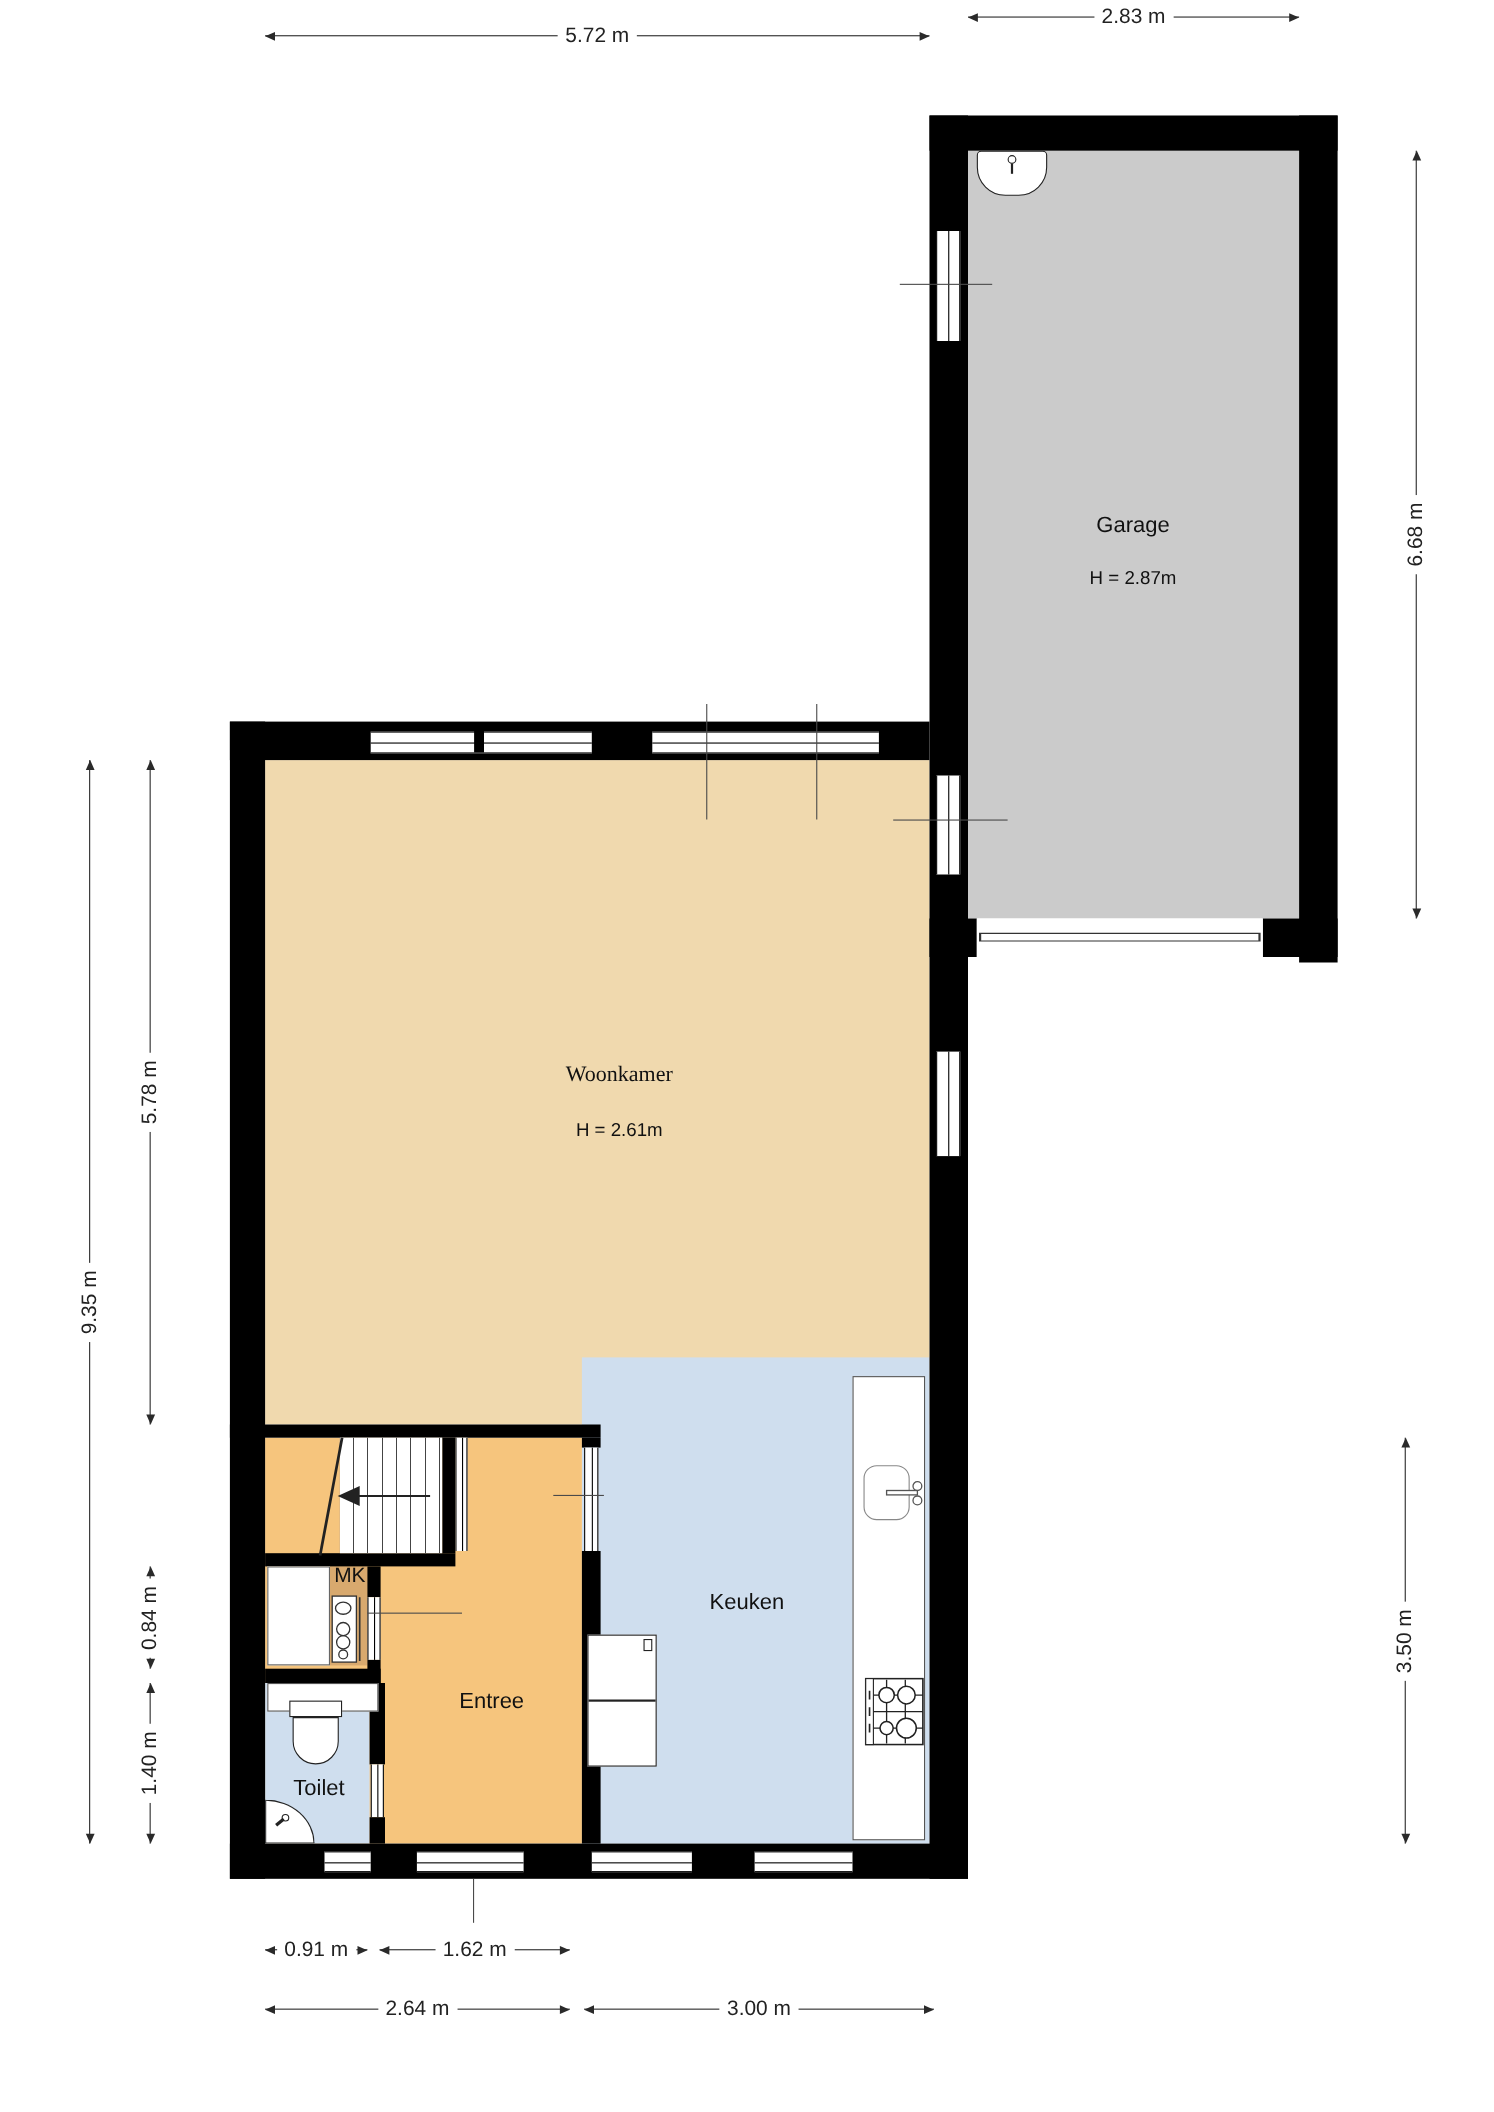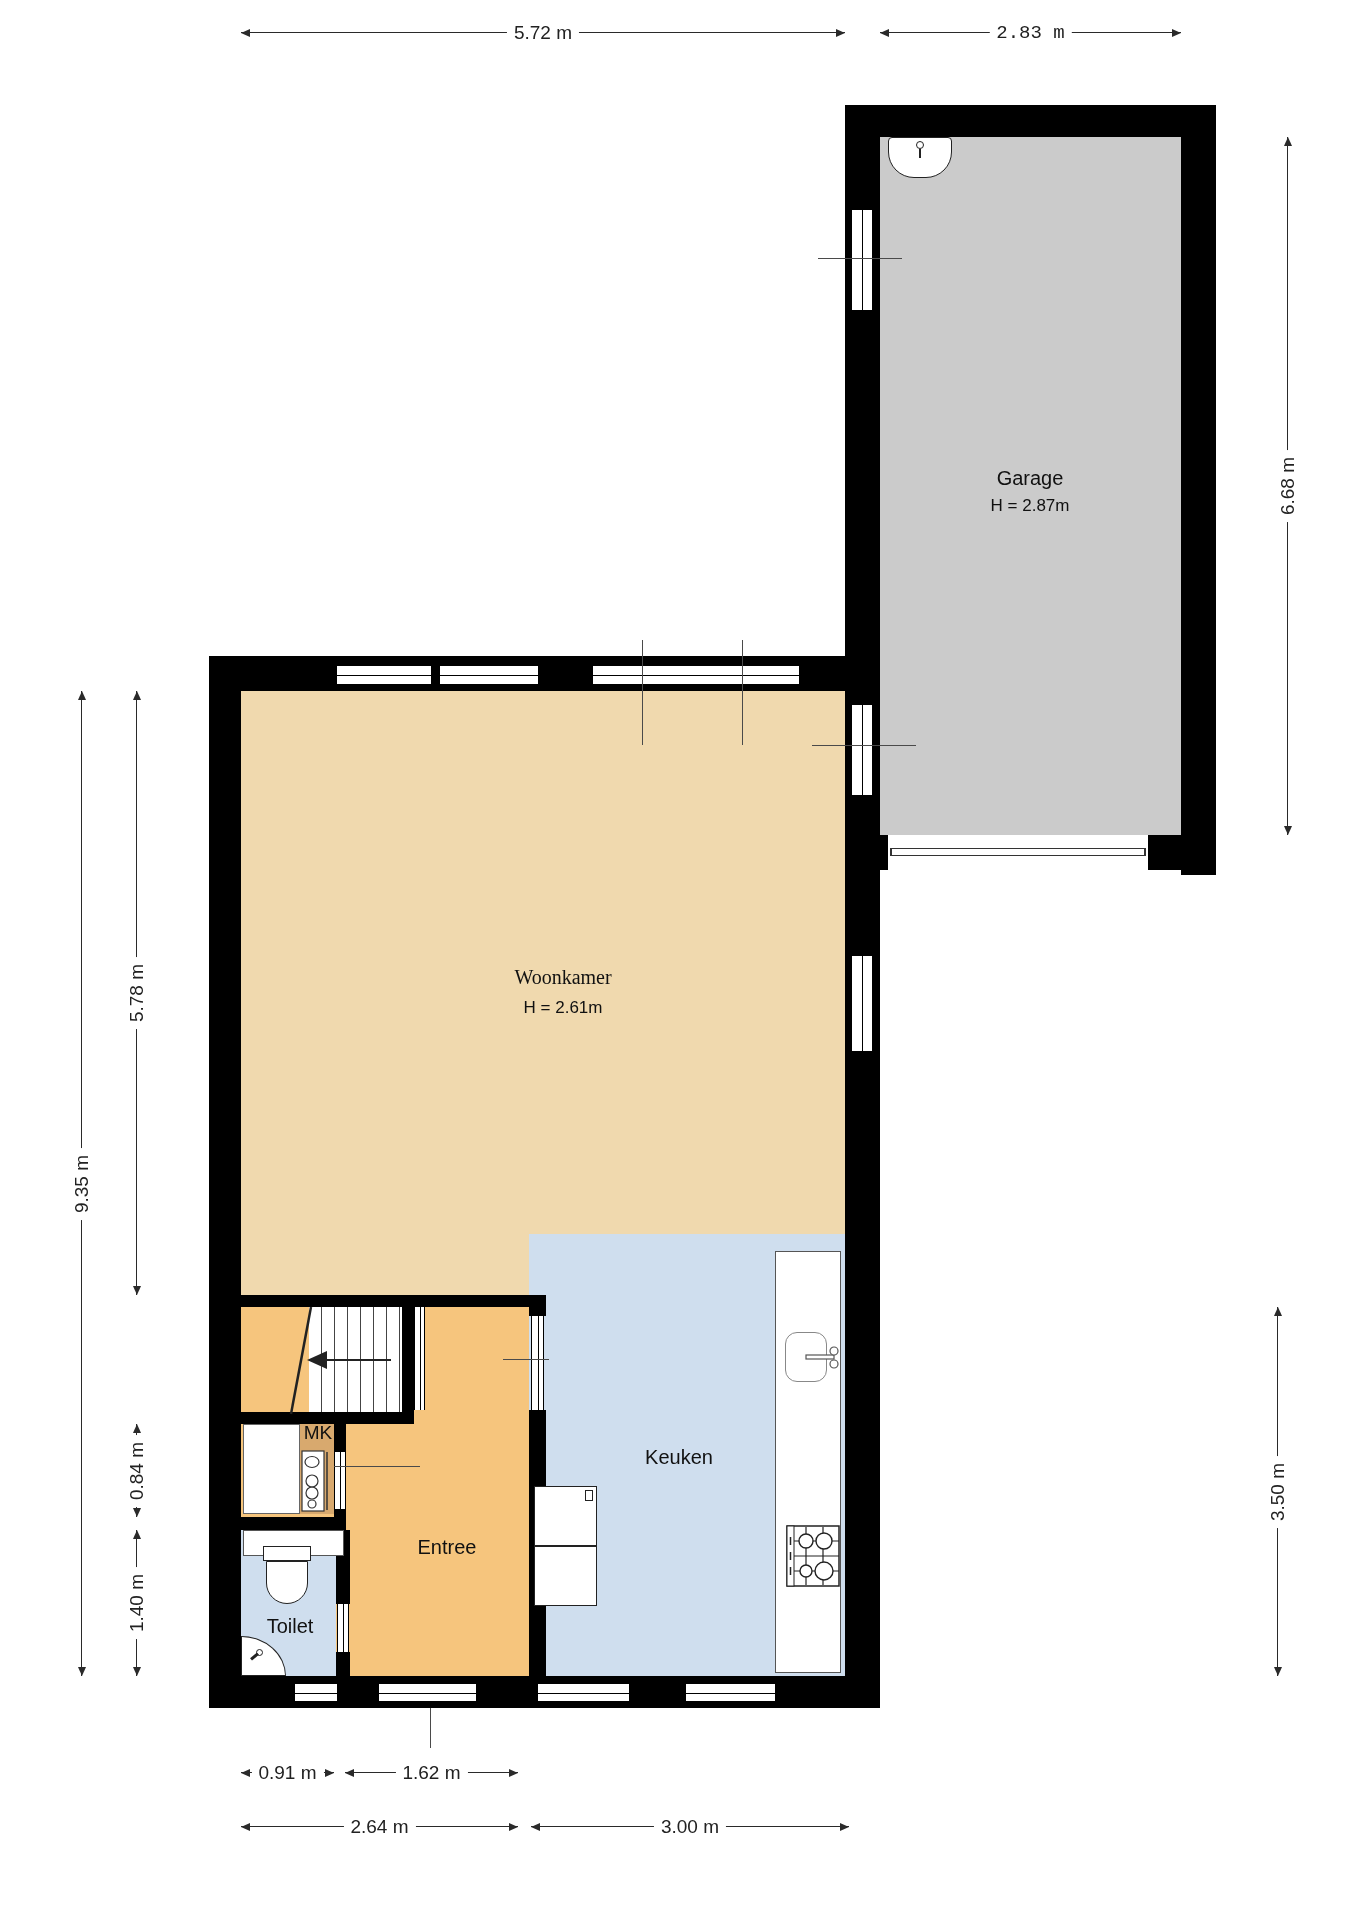--- a/index.html
+++ b/index.html
@@ -21,21 +21,21 @@
   .hdim .ah-l{position:absolute;left:0;top:-4.5px;width:0;height:0;border-top:4px solid transparent;border-bottom:4px solid transparent;border-right:9px solid #2a2a2a;}
   .hdim .ah-r{position:absolute;right:0;top:-4.5px;width:0;height:0;border-top:4px solid transparent;border-bottom:4px solid transparent;border-left:9px solid #2a2a2a;}
   .vdim{position:absolute;width:0;border-left:1px solid #2a2a2a;}
   .vdim .ah-t{position:absolute;top:0;left:-4.5px;width:0;height:0;border-left:4px solid transparent;border-right:4px solid transparent;border-bottom:9px solid #2a2a2a;}
   .vdim .ah-b{position:absolute;bottom:0;left:-4.5px;width:0;height:0;border-left:4px solid transparent;border-right:4px solid transparent;border-top:9px solid #2a2a2a;}
   .dimlab{position:absolute;left:50%;top:0;transform:translate(-50%,-50%);background:#fff;
           padding:1px 7px;font-size:19px;white-space:nowrap;color:#222;}
   .vdim .dimlab{left:0;top:50%;transform:translate(-50%,-50%) rotate(-90deg);}
   
   .roomlab{position:absolute;transform:translate(-50%,-50%);font-size:20px;color:#111;white-space:nowrap;}
-  .ceillab{position:absolute;transform:translate(-50%,-50%);font-size:17px;color:#111;white-space:nowrap;}
+  .ceillab{position:absolute;transform:translate(-50%,-50%);font-size:17px;color:#111;white-space:nowrap;margin-top:20px;}
   
   .fixture{position:absolute;background:#fff;border:1.5px solid #333;box-sizing:border-box;}
   .stairs{position:absolute;background-color:#fff;
           background-image:repeating-linear-gradient(to right,transparent 0 12px,#444 12px 13px);}
   .footer{position:absolute;text-align:center;font-size:15.5px;color:#111;line-height:20px;transform:translateX(-50%);white-space:nowrap;}
 </style>
 </head>
 <body>
 
 <div id="plan">
@@ -165,21 +165,21 @@
   <div class="roomlab" style="left:679px;top:1457px;text-align:right;">Keuken</div>
   <div class="roomlab" style="left:447px;top:1547px;">Entree</div>
   <div class="roomlab" style="left:290px;top:1626px;">Toilet</div>
   <div class="roomlab" style="left:318px;top:1433px;font-size:19px;text-align:right;">MK</div>
 
   <div class="hdim" style="left:241px;top:32px;width:604px;">
     <i class="ah-l"></i>
       <i class="ah-r"></i>
     <span class="dimlab">5.72 m</span>
   </div>
-  <div class="hdim" style="left:880px;top:32px;width:301px;font-family:Liberation Mono, monospace;">
+  <div class="hdim" style="left:880px;top:15px;width:301px;">
     <i class="ah-l"></i>
       <i class="ah-r"></i>
     <span class="dimlab">2.83 m</span>
   </div>
   <div class="vdim" style="left:1287px;top:137px;height:698px;">
     <i class="ah-t"></i>
       <i class="ah-b"></i>
     <span class="dimlab">6.68 m</span>
   </div>
   <div class="vdim" style="left:1277px;top:1307px;height:369px;">

